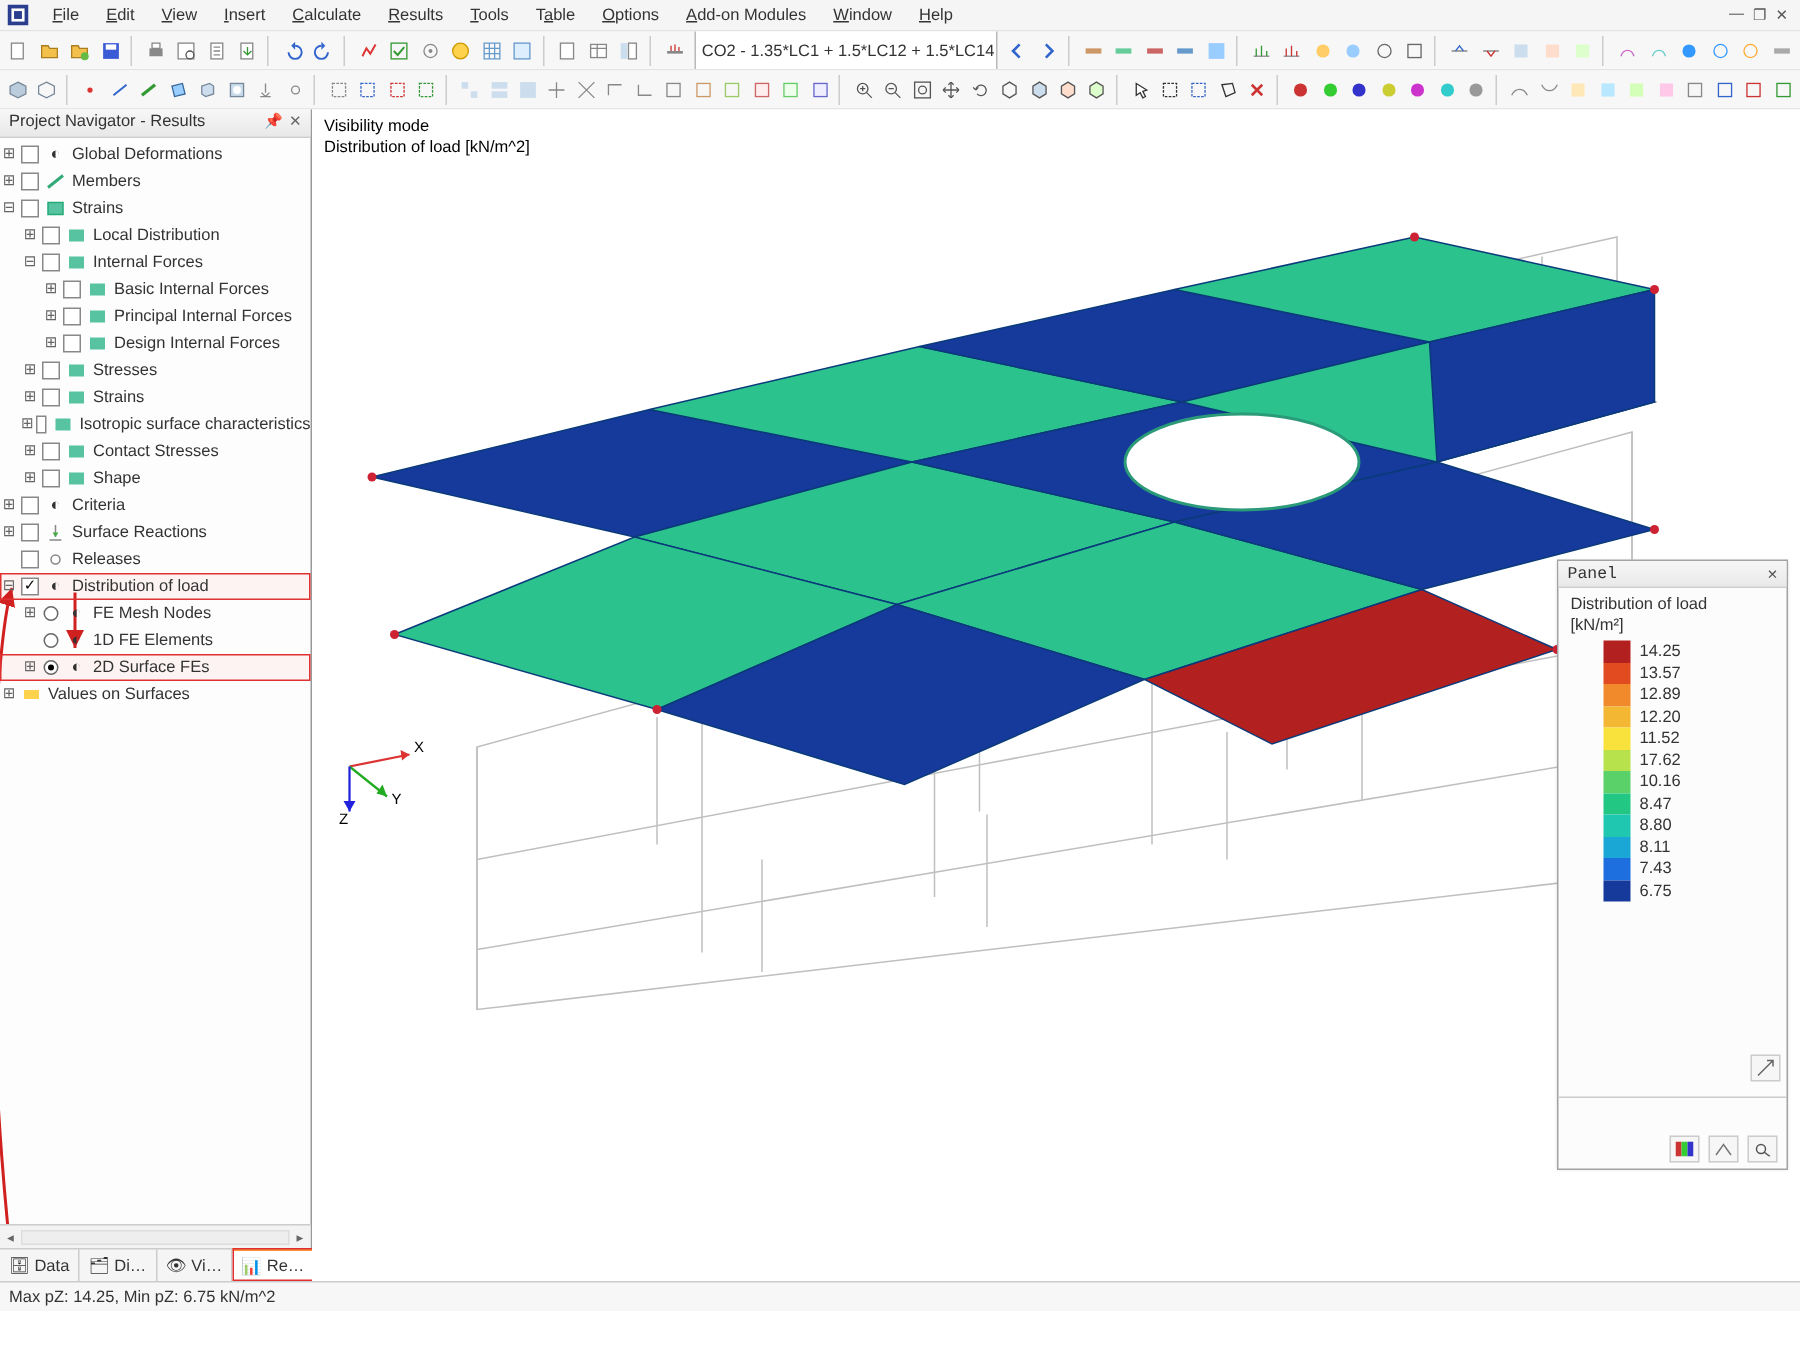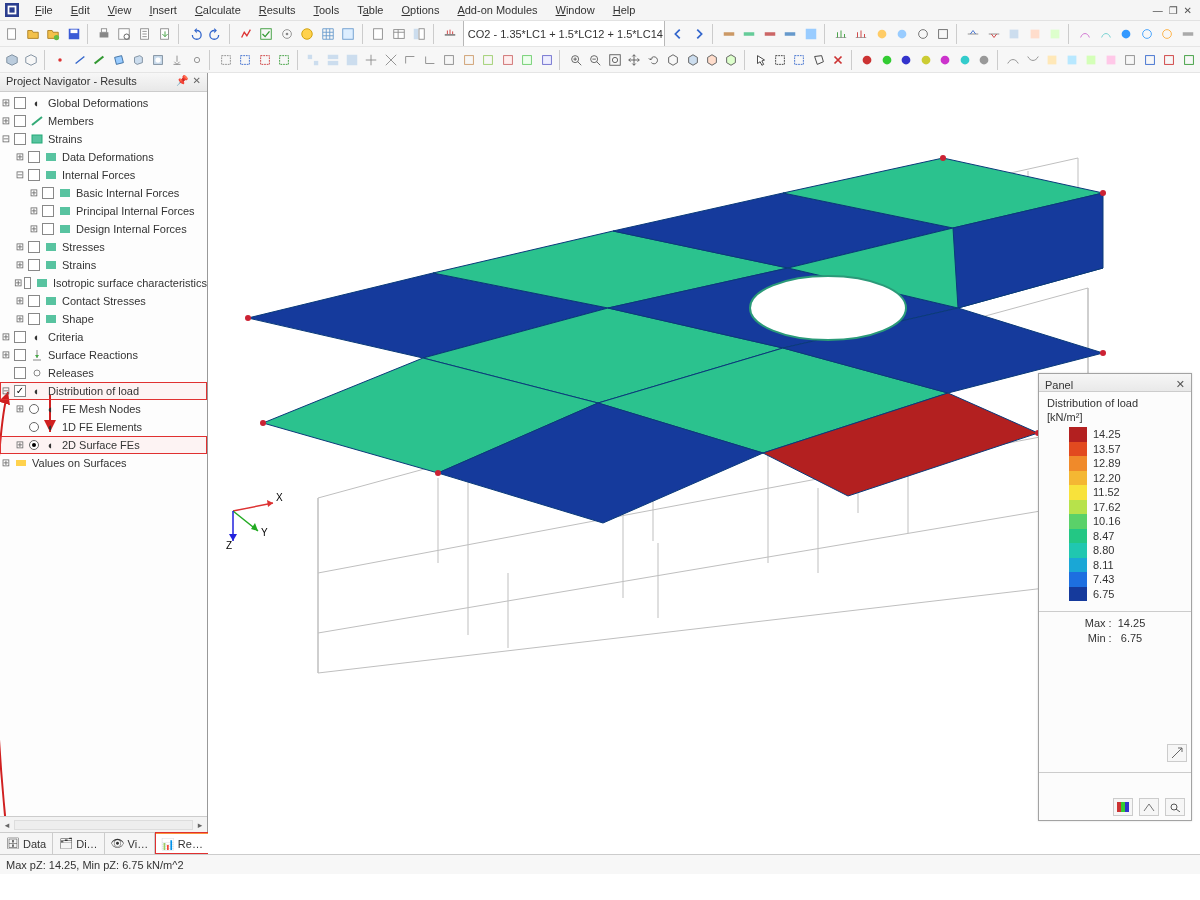--- a/index.html
+++ b/index.html
@@ -151,23 +151,24 @@
     position:absolute;
     right:8px; top:300px;
     width:154px;
     background:#fcfcfc;
     border:1px solid #a3a3a3;
     box-shadow:0 0 2px rgba(0,0,0,.15);
     font-size:11px;
     display:flex; flex-direction:column;
   }
   .panel-hd {
-    height:18px; display:flex; align-items:flex-end;
+    height:18px; display:flex; align-items:center;
     padding:0 6px; background:linear-gradient(#f6f6f6,#e9e9e9);
     border-bottom:1px solid #ccc;
+    font-family:Liberation Mono, monospace;
   }
   .panel-hd .x { margin-left:auto; color:#555; cursor:default;}
   .panel-body { padding:5px 8px 4px; }
   .legend-title { margin-bottom:2px;}
   .legend-unit { margin-bottom:4px;}
   .legend-scale { display:flex; gap:6px; margin:2px 0 6px 22px;}
   .legend-bar { width:18px; display:flex; flex-direction:column;}
   .legend-bar div { flex:1; }
   .legend-ticks { display:flex; flex-direction:column; justify-content:space-between; font-size:11px; padding:0;}
   .legend-ticks span { height:14.5px; line-height:14.5px;}
@@ -832,21 +833,21 @@
         <span class="tlbl">Strains</span>
       </div>
       <div class="tree-row" style="padding-left:14px">
         <span class="tw">⊞</span>
           <span class="ck"></span>
           <span class="ticon">
             <svg width="14" height="14">
               <rect x="2" y="3" width="10" height="8" fill="#58c3a0"></rect>
             </svg>
           </span>
-        <span class="tlbl">Data Deformations</span>
+        <span class="tlbl">Local Distribution</span>
       </div>
       <div class="tree-row" style="padding-left:14px">
         <span class="tw">⊟</span>
           <span class="ck"></span>
           <span class="ticon">
             <svg width="14" height="14">
               <rect x="2" y="3" width="10" height="8" fill="#58c3a0"></rect>
             </svg>
           </span>
         <span class="tlbl">Internal Forces</span>
@@ -1012,20 +1013,22 @@
         </div>
       <div class="sbtab active hl">
           <span>📊</span>
           <span>Re…</span>
         </div>
     </div>
   </div>
 
   <div class="viewport">
     <div class="vp-text">
+      <div>Visibility mode</div>
+      <div>Distribution of load [kN/m^2]</div>
     </div>
 
     <svg width="992" height="760" style="position:absolute;left:0;top:0">
 
       <g stroke="#bfbfbf" stroke-width="1" fill="none">
         <path d="M 110 425 L 880 215 L 880 510 L 110 600 Z"></path>
         <path d="M 110 425 L 110 600"></path>
         <path d="M 260 385 L 260 562"></path>
         <path d="M 415 345 L 415 525"></path>
         <path d="M 560 310 L 560 490"></path>
@@ -1126,24 +1129,20 @@
               <span>17.62</span>
               <span>10.16</span>
               <span>8.47</span>
               <span>8.80</span>
               <span>8.11</span>
               <span>7.43</span>
               <span>6.75</span>
             </div>
         </div>
       </div>
-      <div class="panel-stats">
-        <div><span>Max :</span>&nbsp;&nbsp;<span>14.25</span></div>
-        <div><span>Min :</span>&nbsp;&nbsp;&nbsp;<span>6.75</span></div>
-      </div>
       <div style="height:120px"></div>
       <div class="panel-corner">
           <svg width="12" height="12" viewBox="0 0 12 12">
             <path d="M1 11L11 1M7 1h4v4" fill="none" stroke="#666"></path>
           </svg>
         </div>
       <div class="panel-ftr">
         <span class="pbtn">
             <svg width="12" height="10">
               <rect width="4" height="10" fill="#c33"></rect>

